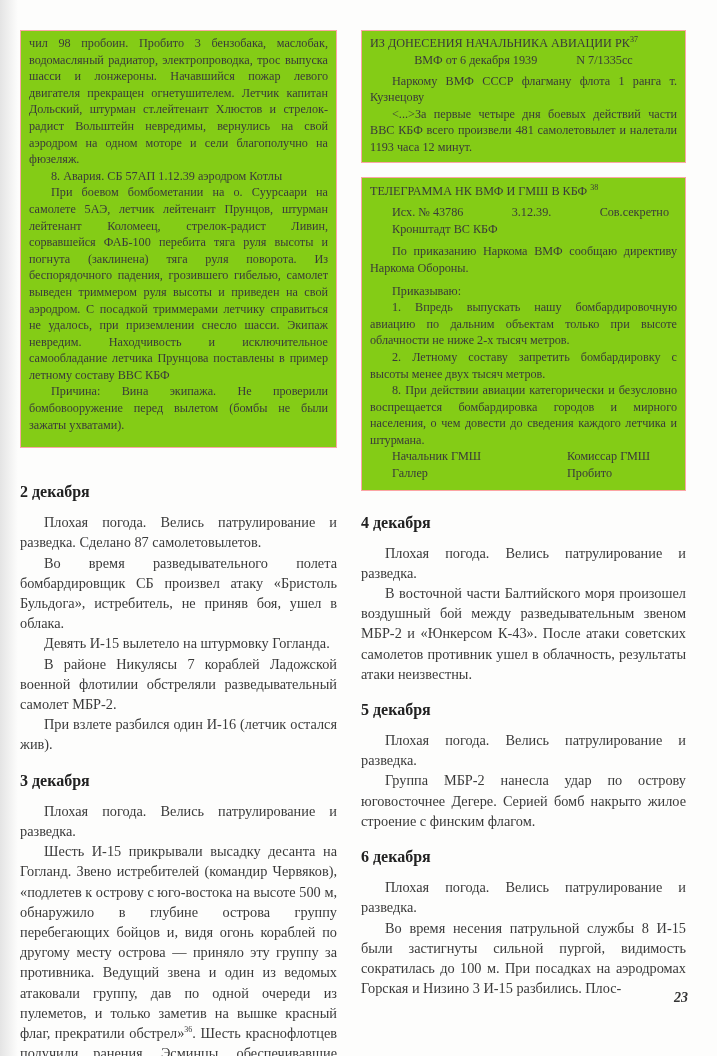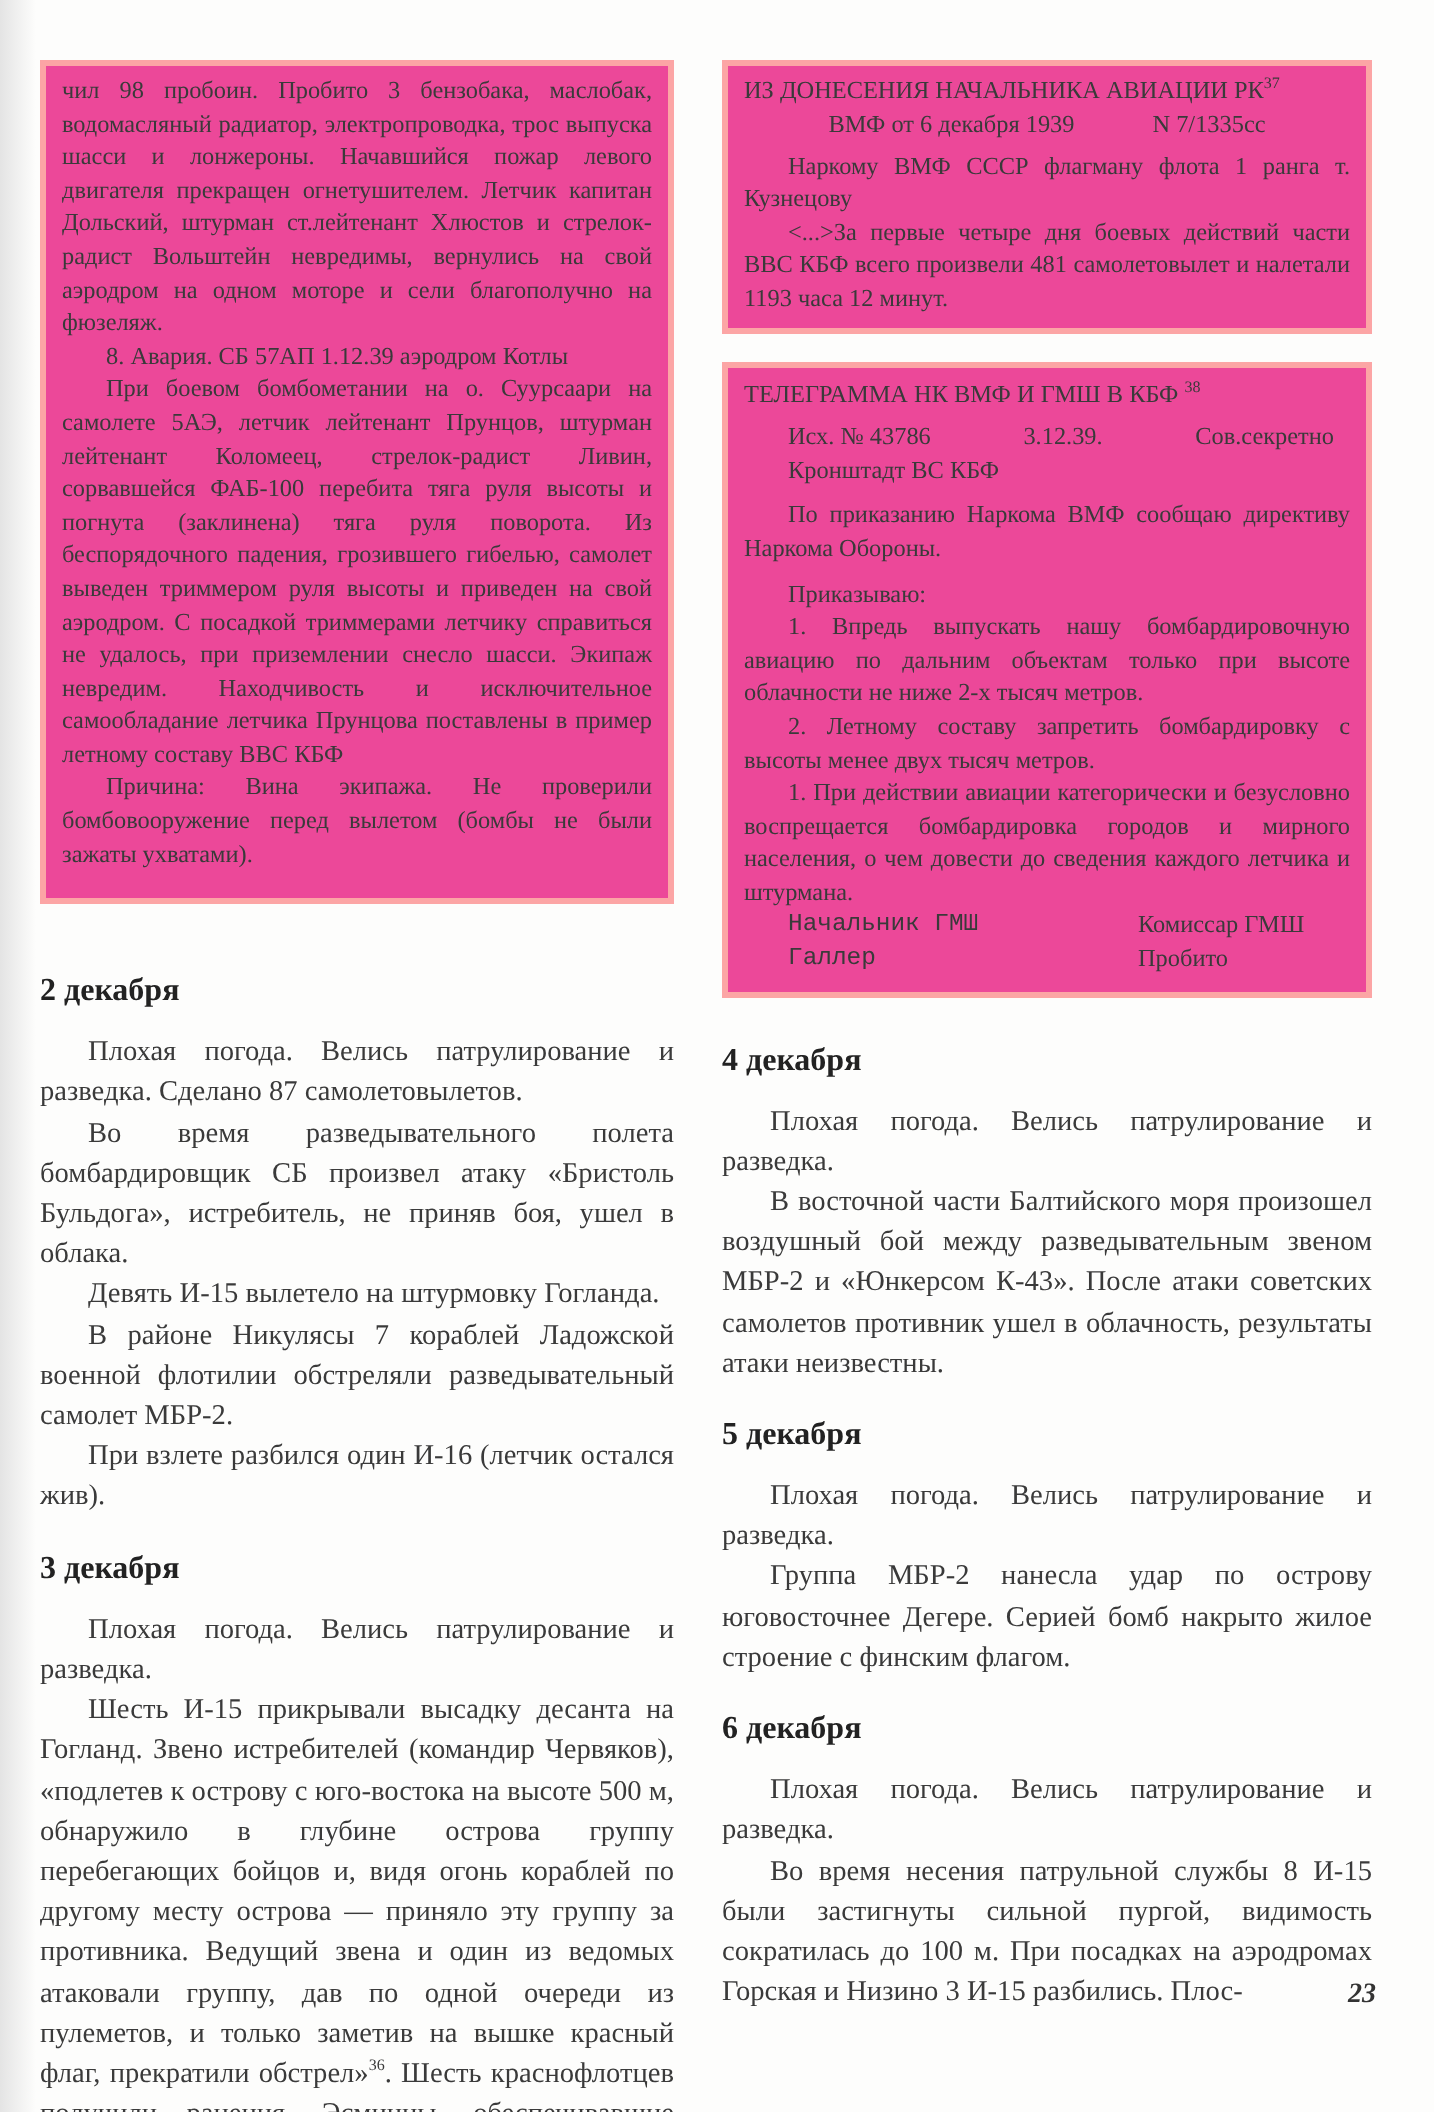--- a/index.html
+++ b/index.html
@@ -3,30 +3,30 @@
 <meta charset="utf-8">
 <style>
   html,body{margin:0;padding:0;}
   body{width:717px;height:1056px;background:#fdfdfc;position:relative;overflow:hidden;
     font-family:"Liberation Serif","DejaVu Serif",serif;color:#3a3a3a;}
   .shade{position:absolute;left:0;top:0;width:18px;height:1056px;
     background:linear-gradient(to right,#e4e4e4,#fdfdfc);}
   .col{position:absolute;}
   .lcol{left:20px;width:317px;}
   .rcol{left:361px;width:325px;}
-  .box{border:3px solid #fca5a5;background:#ec4899;padding:4px 8px 6px 8px;box-sizing:border-box;}
+  .box{border:1px solid #fca5a5;background:#84cc16;padding:4px 8px 6px 8px;box-sizing:border-box;}
   .box p{margin:0;font-size:12.2px;line-height:16.6px;text-align:justify;}
   .box p.ind{text-indent:22px;}
   .box .gap{margin-top:6px;}
   .boxtitle{text-align:center;font-size:13.3px;line-height:17px;margin:0;}
   .boxsub{text-align:center;font-size:12.2px;line-height:16px;margin:0 0 5px 0;display:flex;justify-content:center;gap:39px;}
   sup{font-size:8px;vertical-align:super;line-height:0;}
   .row3{display:flex;justify-content:space-between;font-size:12.2px;line-height:16.6px;padding-left:22px;padding-right:8px;}
   .sig{display:flex;font-size:12.2px;line-height:16.6px;padding-left:22px;}
-  .sig span:first-child{width:175px;font-family:Liberation Mono, monospace;}
+  .sig span:first-child{width:175px;}
   h2{font-size:16px;font-weight:bold;margin:0;color:#222;line-height:20px;}
   .txt p{margin:0;font-size:14.3px;line-height:20.2px;text-align:justify;text-indent:24px;}
   .pnum{position:absolute;left:674px;top:990px;font-size:14px;font-style:italic;font-weight:bold;color:#333;}
 </style>
 </head>
 <body>
 
 <div class="shade"></div>
 
 <div class="col lcol" style="top:30px;">
@@ -71,21 +71,21 @@
     <div class="row3" style="margin-top:5px;">
       <span>Исх. № 43786</span>
       <span>3.12.39.</span>
       <span>Сов.секретно</span>
     </div>
     <p class="ind">Кронштадт ВС КБФ</p>
     <p class="ind gap">По приказанию Наркома ВМФ сообщаю директиву Наркома Обороны.</p>
     <p class="ind gap">Приказываю:</p>
     <p class="ind">1. Впредь выпускать нашу бомбардировочную авиацию по дальним объектам только при высоте облачности не ниже 2-х тысяч метров.</p>
     <p class="ind">2. Летному составу запретить бомбардировку с высоты менее двух тысяч метров.</p>
-    <p class="ind">1. При действии авиации категорически и безусловно воспрещается бомбардировка городов и мирного населения, о чем довести до сведения каждого летчика и штурмана.</p>
+    <p class="ind">8. При действии авиации категорически и безусловно воспрещается бомбардировка городов и мирного населения, о чем довести до сведения каждого летчика и штурмана.</p>
     <div class="sig">
       <span>Начальник ГМШ</span>
       <span>Комиссар ГМШ</span>
     </div>
     <div class="sig">
       <span>Галлер</span>
       <span>Пробито</span>
     </div>
   </div>
 

